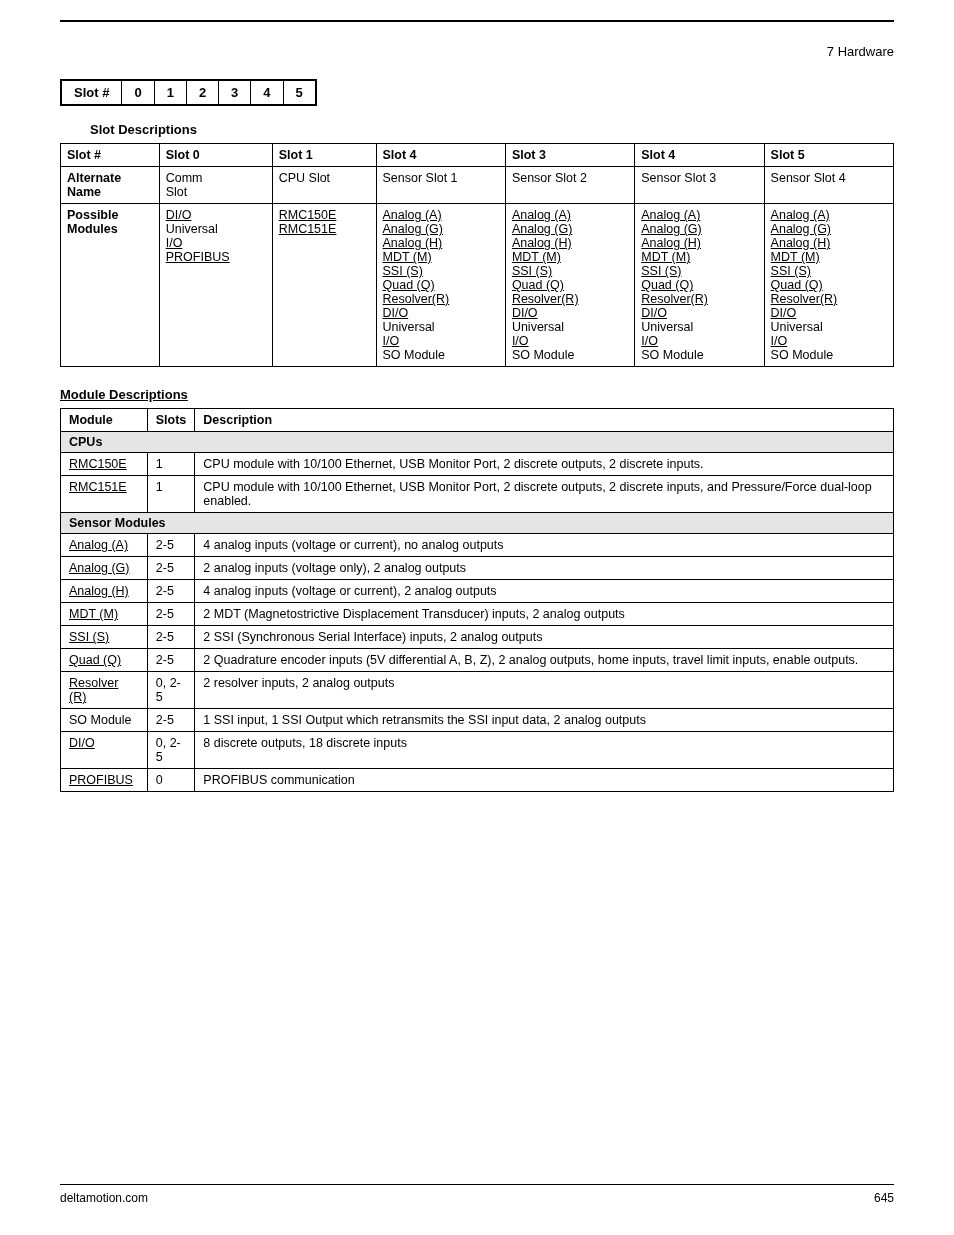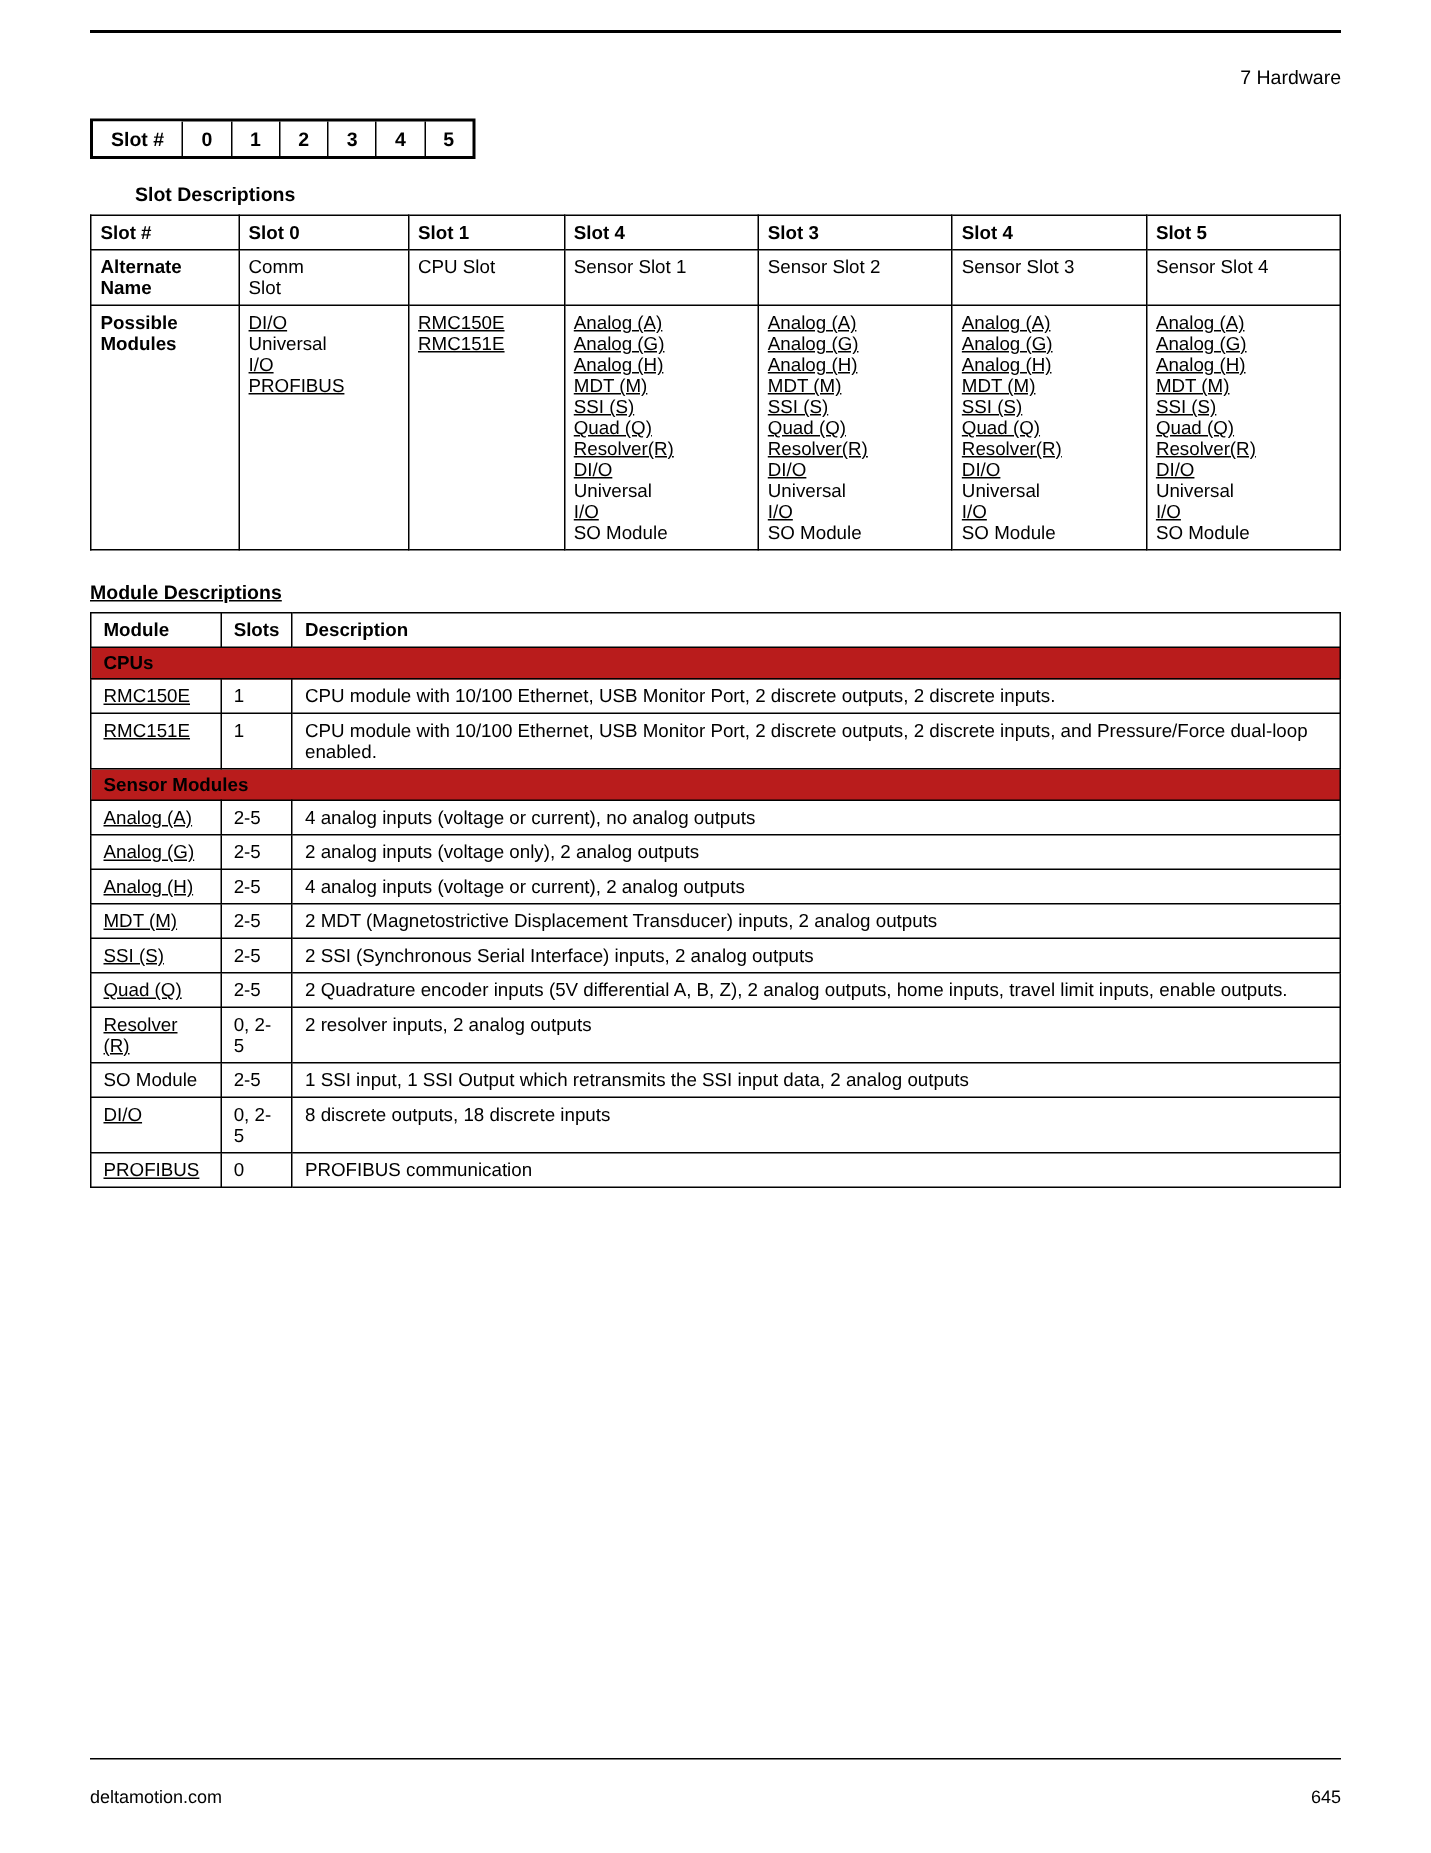--- a/index.html
+++ b/index.html
@@ -83,38 +83,38 @@
       background: #fff;
       font-weight: bold;
       text-align: left;
     }
     .module-table td {
       border: 1px solid #000;
       padding: 4px 8px;
       vertical-align: top;
     }
     .module-table .group-header td {
-      background: #b91c1c;
+      background: #e5e5e5;
       font-weight: bold;
       padding: 3px 8px;
     }
     .module-table .link {
       text-decoration: underline;
     }
 
     .page-footer {
       position: absolute;
       bottom: 30px;
       left: 60px;
       right: 60px;
       display: flex;
       justify-content: space-between;
       font-size: 12px;
       border-top: 1px solid #000;
-      padding-top: 18px;
+      padding-top: 6px;
     }
   </style>
 </head>
 <body>
 
 
 
 
 <div class="page-header">
   <span>7  Hardware</span>

